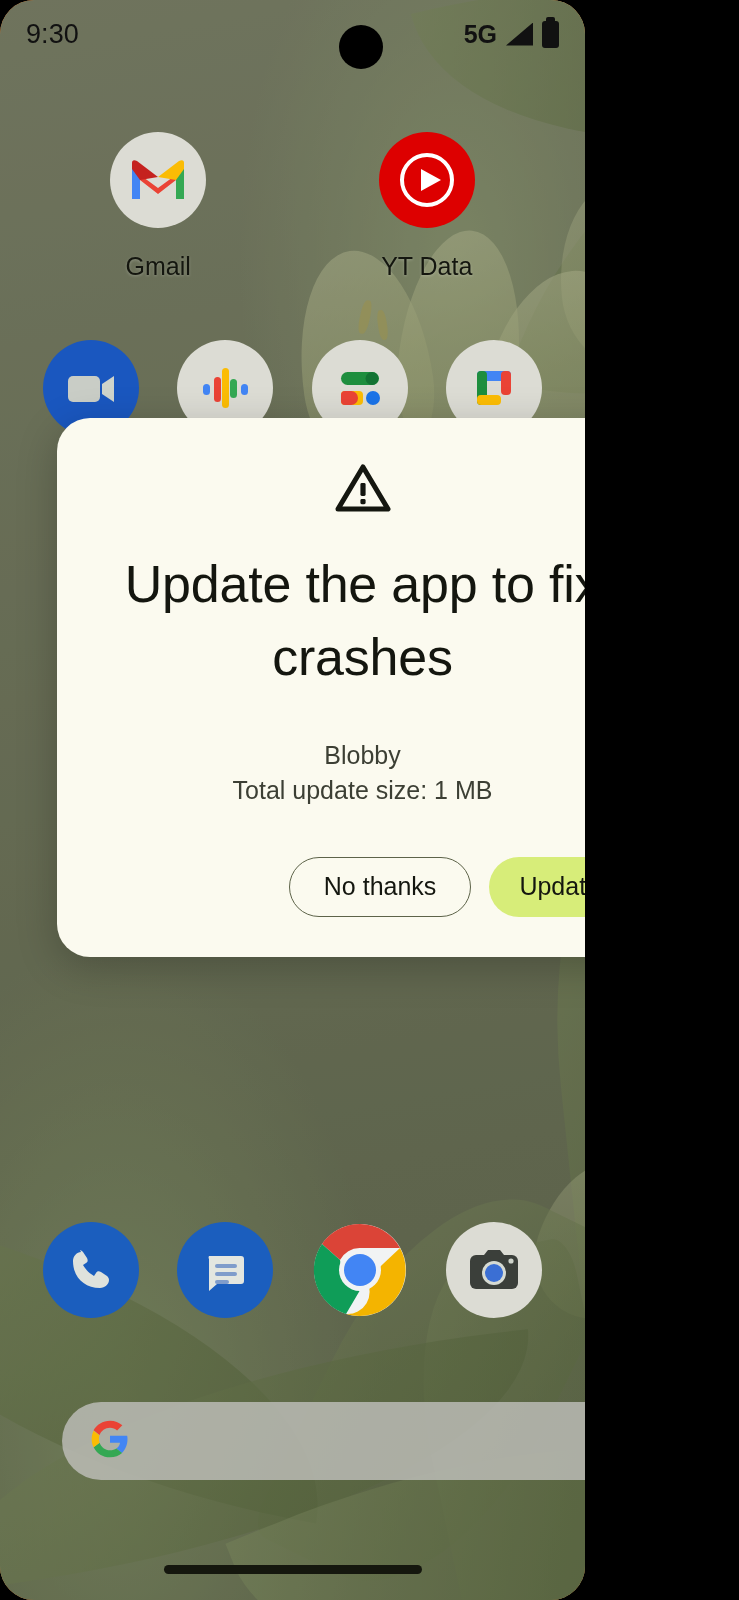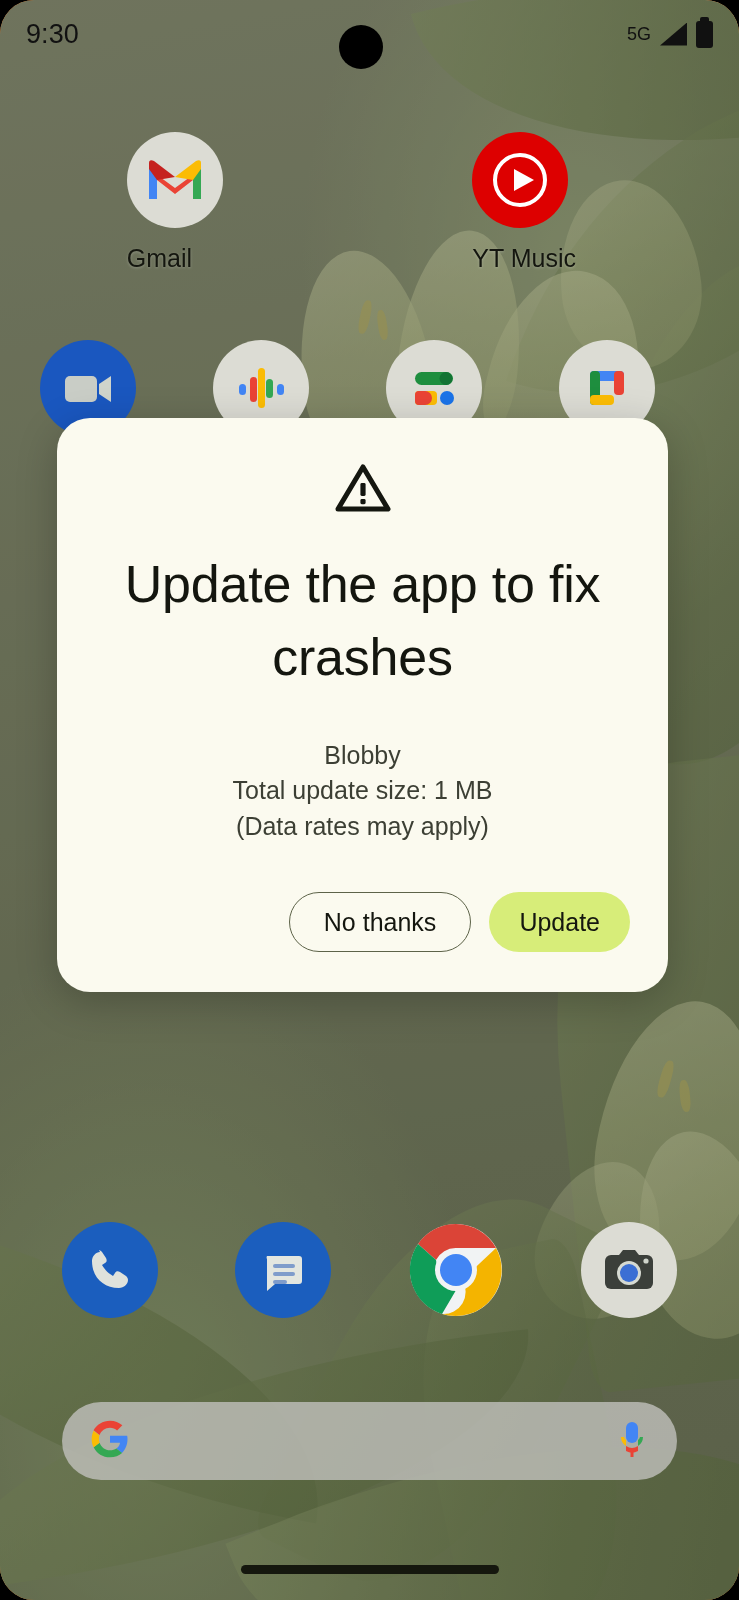--- a/index.html
+++ b/index.html
@@ -1,20 +1,20 @@
 <!DOCTYPE html>
 <html><head>
 <meta charset="utf-8">
 <style>
   * { margin:0; padding:0; box-sizing:border-box; }
   html,body { width:739px; height:1600px; overflow:hidden; background:#000; }
   body { font-family:"Liberation Sans", sans-serif; }
 
   #screen {
-    position:relative; width:739px; height:1600px; overflow:hidden;
+    position:relative; width:585px; height:1600px; overflow:hidden;
     border-radius:34px; background:#f97316;
   }
 
   
   #wallpaper { position:absolute; inset:0; overflow:hidden; }
   .wp-base {
     position:absolute; inset:0;
     background:
       radial-gradient(ellipse 60% 40% at 78% 16%, #9aa57e 0%, rgba(154,165,126,0) 62%),
       radial-gradient(ellipse 70% 45% at 20% 88%, #8b9a6d 0%, rgba(139,154,109,0) 65%),
@@ -80,38 +80,38 @@
     position:absolute; top:0; left:0; right:0; height:68px;
     display:flex; align-items:center; justify-content:space-between;
     padding:0 26px; z-index:30;
   }
   #clock { font-size:27px; color:#111; letter-spacing:.1px; }
   #punchhole {
     position:absolute; top:25px; left:339px; width:44px; height:44px;
     background:#000; border-radius:50%;
   }
   #status-right { display:flex; align-items:center; gap:9px; }
-  #net-type { font-size:18px; color:#111; font-weight:400; }
+  #net-type { font-size:25px; color:#111; font-weight:700; }
   #signal-icon {
     width:27px; height:23px;
     background:#111;
     clip-path:polygon(100% 0, 100% 100%, 0 100%);
   }
   #battery-icon { position:relative; width:17px; height:27px; background:#111; border-radius:3px; }
   #battery-icon:before {
     content:""; position:absolute; top:-4px; left:4px; width:9px; height:4px;
     background:#111; border-radius:2px 2px 0 0;
   }
 
   
   #homescreen { position:absolute; inset:0; z-index:10; }
   .app-row { position:absolute; left:0; right:0; display:flex; justify-content:space-around; padding:0 24px; }
   #row1 { top:132px; }
   #row2 { top:340px; }
-  .app { width:140px; display:flex; flex-direction:column; align-items:flex-start; gap:16px; }
+  .app { width:140px; display:flex; flex-direction:column; align-items:center; gap:24px; }
   .app-icon { width:96px; height:96px; border-radius:50%; position:relative;
               display:flex; align-items:center; justify-content:center; overflow:hidden; }
   .app-label { font-size:25px; color:#14160f; text-shadow:0 1px 3px rgba(255,255,255,.25); white-space:nowrap; }
   .icon-bg-light { background:#dcdcd4; }
 
   
 
   
   #dock { position:absolute; top:1222px; left:0; right:0; display:flex; justify-content:space-around; padding:0 24px; }
   .dock-icon { width:96px; height:96px; border-radius:50%; display:flex; align-items:center; justify-content:center; overflow:hidden; }
@@ -222,21 +222,21 @@
 
 
 
       <div class="app">
         <div class="app-icon" style="background:#DD0000;">
           <svg width="66" height="66" viewBox="0 0 66 66">
             <circle cx="33" cy="33" r="25" fill="none" stroke="#fff" stroke-width="4"></circle>
             <path d="M27 22 L47 33 L27 44 Z" fill="#fff"></path>
           </svg>
         </div>
-        <div class="app-label">YT Music</div>
+        <div class="app-label">YT Data</div>
       </div>
 
     </div>
 
     <div class="app-row" id="row2">
 
       <div class="app">
         <div class="app-icon" style="background:#1A57BF;">
           <svg width="58" height="44" viewBox="0 0 58 44">
             <rect x="6" y="10" width="32" height="26" rx="5" fill="#c9cdc6"></rect>
@@ -358,21 +358,20 @@
         <rect x="26.4" y="21" width="5.2" height="13" rx="1.4" fill="#14160F"></rect>
         <rect x="26.4" y="37" width="5.2" height="5.2" rx="1.4" fill="#14160F"></rect>
       </svg>
     </div>
 
     <div id="dialog-title">Update the app to fix crashes</div>
 
     <div id="dialog-appinfo">
       <div>Blobby</div>
       <div>Total update size: 1 MB</div>
-      <div>(Data rates may apply)</div>
     </div>
 
 
     <div id="dialog-actions">
       <div class="btn" id="btn-no-thanks">No thanks</div>
       <div class="btn" id="btn-update">Update</div>
     </div>
 
   </div>
 

